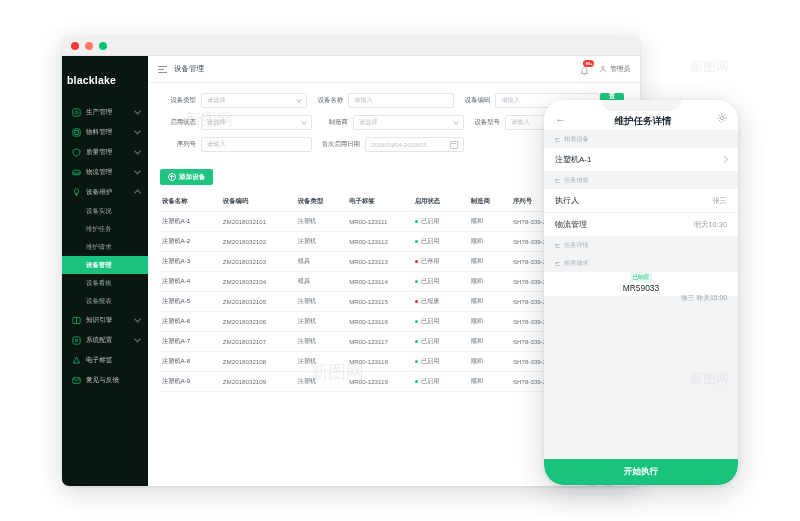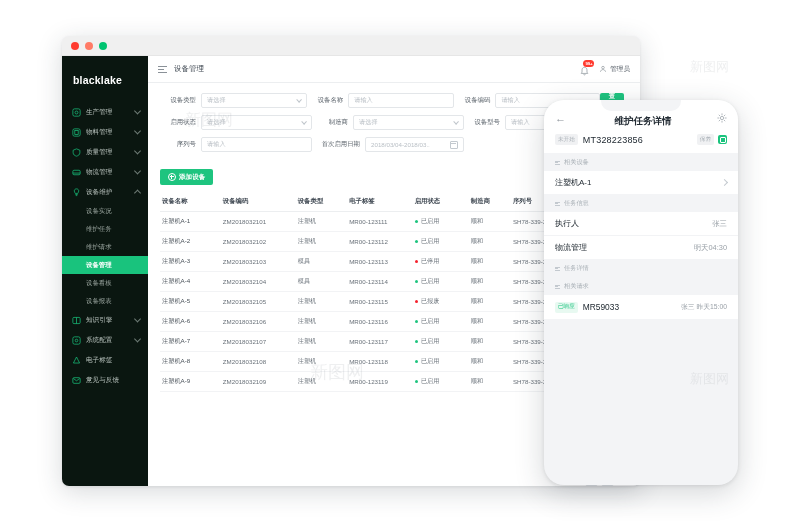--- a/index.html
+++ b/index.html
@@ -51,21 +51,21 @@
     color: #cfd6d2;
     flex: none;
     overflow: hidden;
     position: relative;
   }
   #brand {
     font-size: 10.5px;
     font-weight: bold;
     color: #ffffff;
     letter-spacing: 0.2px;
-    padding: 18px 0 16px 11px;
+    padding: 18px 0 16px 5px;
   }
   .nav-group { }
   .nav-item {
     display: flex;
     align-items: center;
     height: 20px;
     padding-left: 10px;
     font-size: 6.6px;
     color: #b8c2bd;
     position: relative;
@@ -282,21 +282,21 @@
   }
   #detail-img .gear2 {
     position:absolute; left:16px; top:18px; width:17px; height:17px; border-radius:50%;
     background:#1b1e21; border:4px solid #e02b20;
   }
   #detail-img .gear2:after{
     content:""; position:absolute; left:3.5px; top:3.5px; width:6px; height:6px;
     border-radius:50%; background:#d8d8d8;
   }
   #req-row {
-    background:#fff; display:flex; align-items:center; padding: 0 11px; height: 24px; gap:5px;
+    background:#fff; display:flex; align-items:center; padding: 0 11px; height: 24px; flex-direction:column;
   }
   .tag-green-txt {
     font-size: 5.6px; color: #19c37d; background: #e8f9f1; border-radius: 2px;
     padding: 1.5px 3px;
   }
   #req-id { font-size: 8.4px; color: #222b33; }
   #req-meta { margin-left:auto; font-size: 6.8px; color: #9aa1a8; }
   #phone-cta {
     position: absolute; left: 0; bottom: 0; width: 100%; height: 26px;
     background: #19c37d; color: #fff; display: flex; align-items: center;
@@ -668,30 +668,20 @@
           <path d="M1.3 8 H3"></path>
           <path d="M13 8 H14.7"></path>
         <path d="M3.3 3.3 L4.5 4.5"></path>
           <path d="M11.5 11.5 L12.7 12.7"></path>
         <path d="M12.7 3.3 L11.5 4.5"></path>
           <path d="M4.5 11.5 L3.3 12.7"></path>
       </g>
     </svg>
   </div>
 
-  <div id="task-id-row">
-    <span class="tag-grey">未开始</span>
-    <span id="task-id">MT328223856</span>
-    <span id="task-id-right">
-      <span class="tag-grey">保养</span>
-      <span class="tag-green-sq">
-          <i></i>
-        </span>
-    </span>
-  </div>
 
   <div class="section-head">
     <span class="sh-bars">
         <span></span>
         <span></span>
         <span></span>
       </span>
     <span>相关设备</span>
   </div>
   <div class="card">
@@ -709,21 +699,21 @@
       </span>
     <span>任务信息</span>
   </div>
   <div class="card">
     <div class="krow">
       <span>执行人</span>
       <span class="kv">张三</span>
     </div>
     <div class="krow">
       <span>物流管理</span>
-      <span class="kv">明天04:30</span>
+      <span class="kv">明天10:30</span>
     </div>
   </div>
 
   <div class="section-head">
     <span class="sh-bars">
         <span></span>
         <span></span>
         <span></span>
       </span>
     <span>任务详情</span>
@@ -736,18 +726,19 @@
         <span></span>
       </span>
     <span>相关请求</span>
   </div>
   <div id="req-row">
     <span class="tag-green-txt">已响应</span>
     <span id="req-id">MR59033</span>
     <span id="req-meta">张三 昨天15:00</span>
   </div>
 
+  <div id="phone-cta">开始执行</div>
 </div>
 
 <div class="wm" style="left:690px; top:58px;">新图网</div>
 <div class="wm" style="left:690px; top:370px;">新图网</div>
 <div class="wm" style="left:310px; top:360px; font-size:18px;">新图网</div>
 <div class="wm" style="left:185px; top:110px; font-size:16px;">新图网</div>
 
 </body></html>

